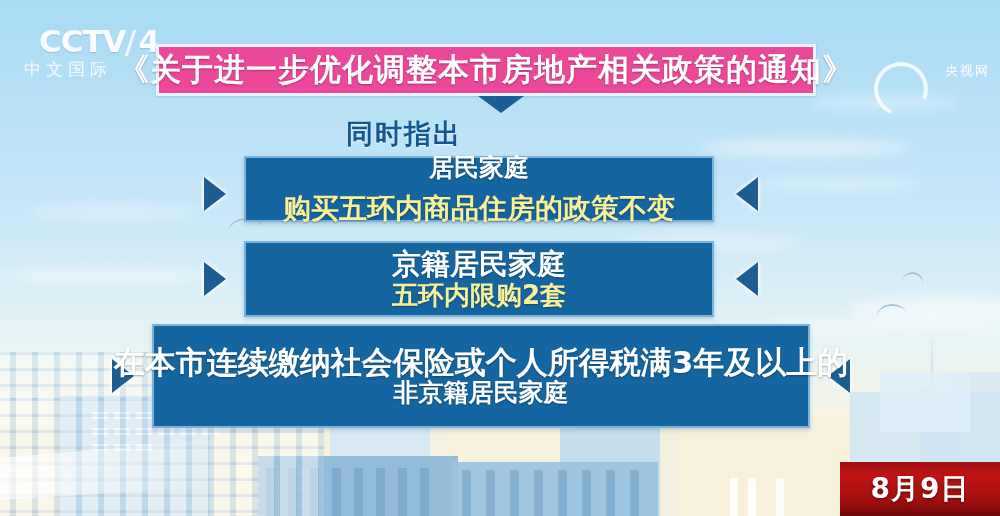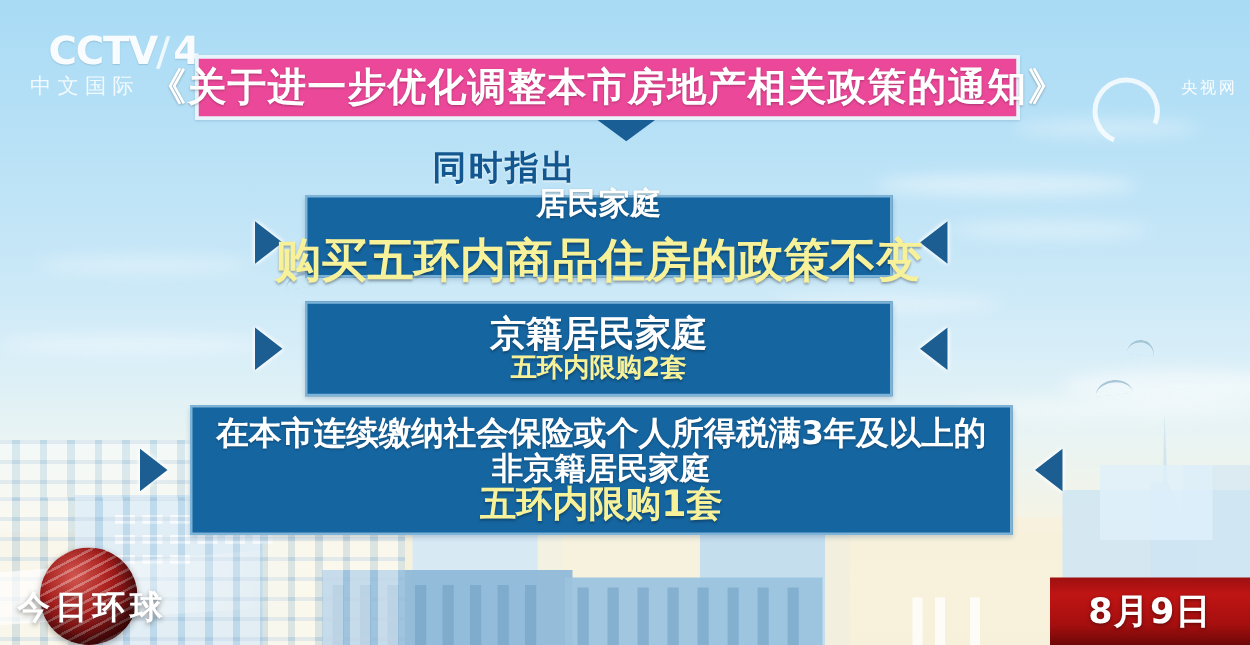--- a/index.html
+++ b/index.html
@@ -200,28 +200,28 @@
     white-space: nowrap;
     font-weight: bold;
     line-height: 1.08;
     text-shadow: 0 1px 2px rgba(0,0,0,.3);
   }
   .ln-white { color: #ffffff; }
   .ln-yellow { color: #f7f19a; }
 
   #box1 { left: 244px; top: 156px; width: 470px; height: 66px; }
   #box1 .l1 { font-size: 25px; }
-  #box1 .l2 { font-size: 37px; margin-top: 13px; }
+  #box1 .l2 { font-size: 28px; margin-top: 13px; }
 
   #box2 { left: 244px; top: 241px; width: 470px; height: 76px; }
   #box2 .l1 { font-size: 29px; }
-  #box2 .l2 { font-size: 21px; }
+  #box2 .l2 { font-size: 26px; }
 
   #box3 { left: 152px; top: 324px; width: 658px; height: 104px; }
-  #box3 .l1 { font-size: 26px; }
+  #box3 .l1 { font-size: 31px; }
   #box3 .l2 { font-size: 25px; }
   #box3 .l3 { font-size: 29px; }
 
   
   .arrow {
     position: absolute;
     width: 0; height: 0;
     filter: drop-shadow(0 0 2px rgba(255,255,255,.95))
             drop-shadow(0 0 1px rgba(255,255,255,.9));
   }
@@ -405,25 +405,20 @@
   </div>
 
   <div class="box" id="box2">
     <div class="box-line l1 ln-white">京籍居民家庭</div>
     <div class="box-line l2 ln-yellow">五环内限购2套</div>
   </div>
 
   <div class="box" id="box3">
     <div class="box-line l1 ln-white">在本市连续缴纳社会保险或个人所得税满3年及以上的</div>
     <div class="box-line l2 ln-white">非京籍居民家庭</div>
-    <div class="box-line l3 ln-yellow">五环内限购1套</div>
-  </div>
-
-  <div class="prog-logo">
-    <div class="globe"></div>
-    <div class="prog-name">今日环球</div>
-  </div>
+  </div>
+
 
   <div class="date-badge">
     <span>8月9日</span>
   </div>
 
 </div>
 
 </body></html>

